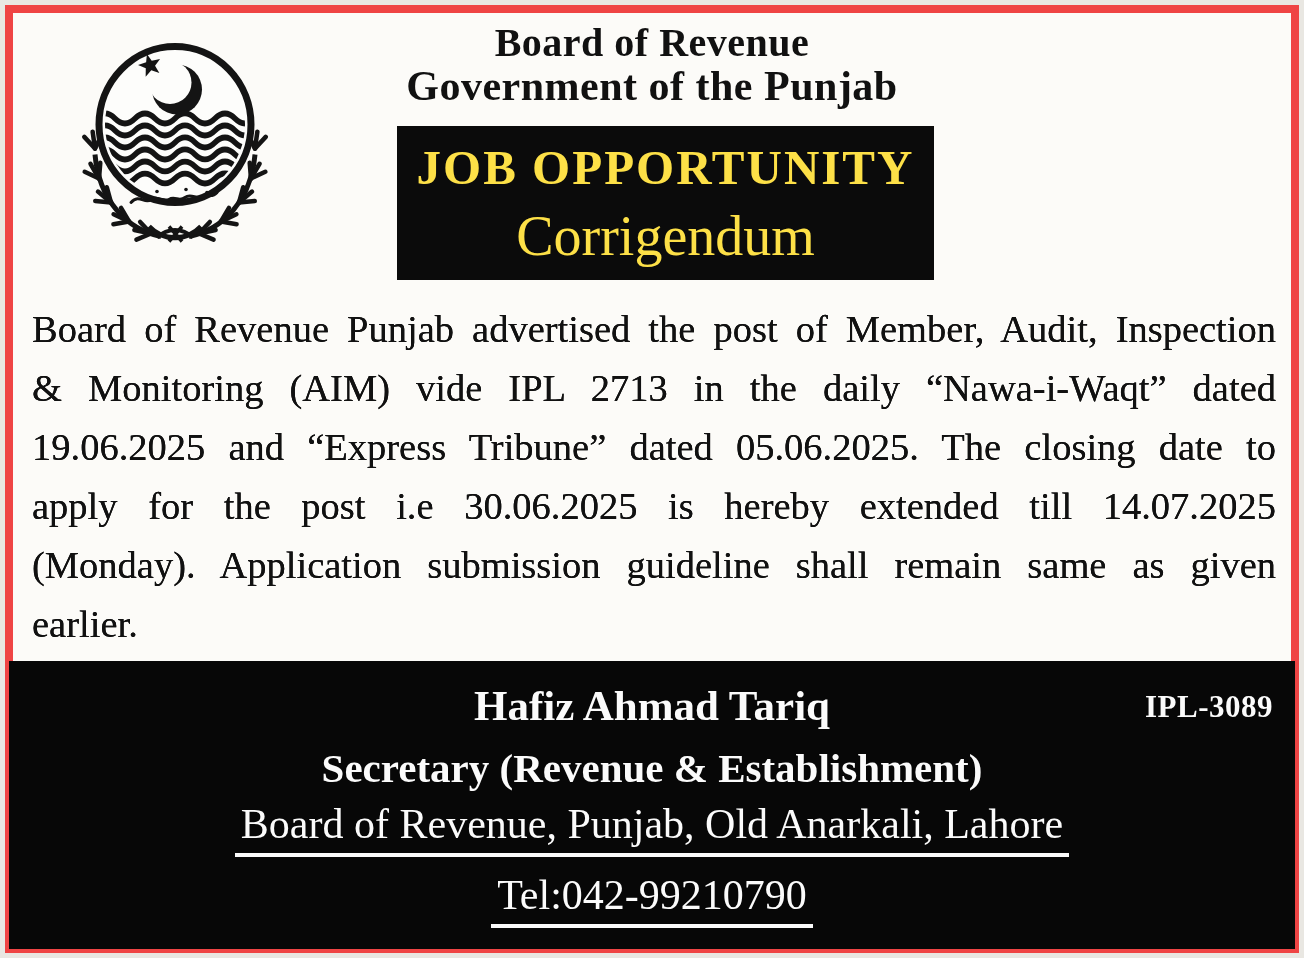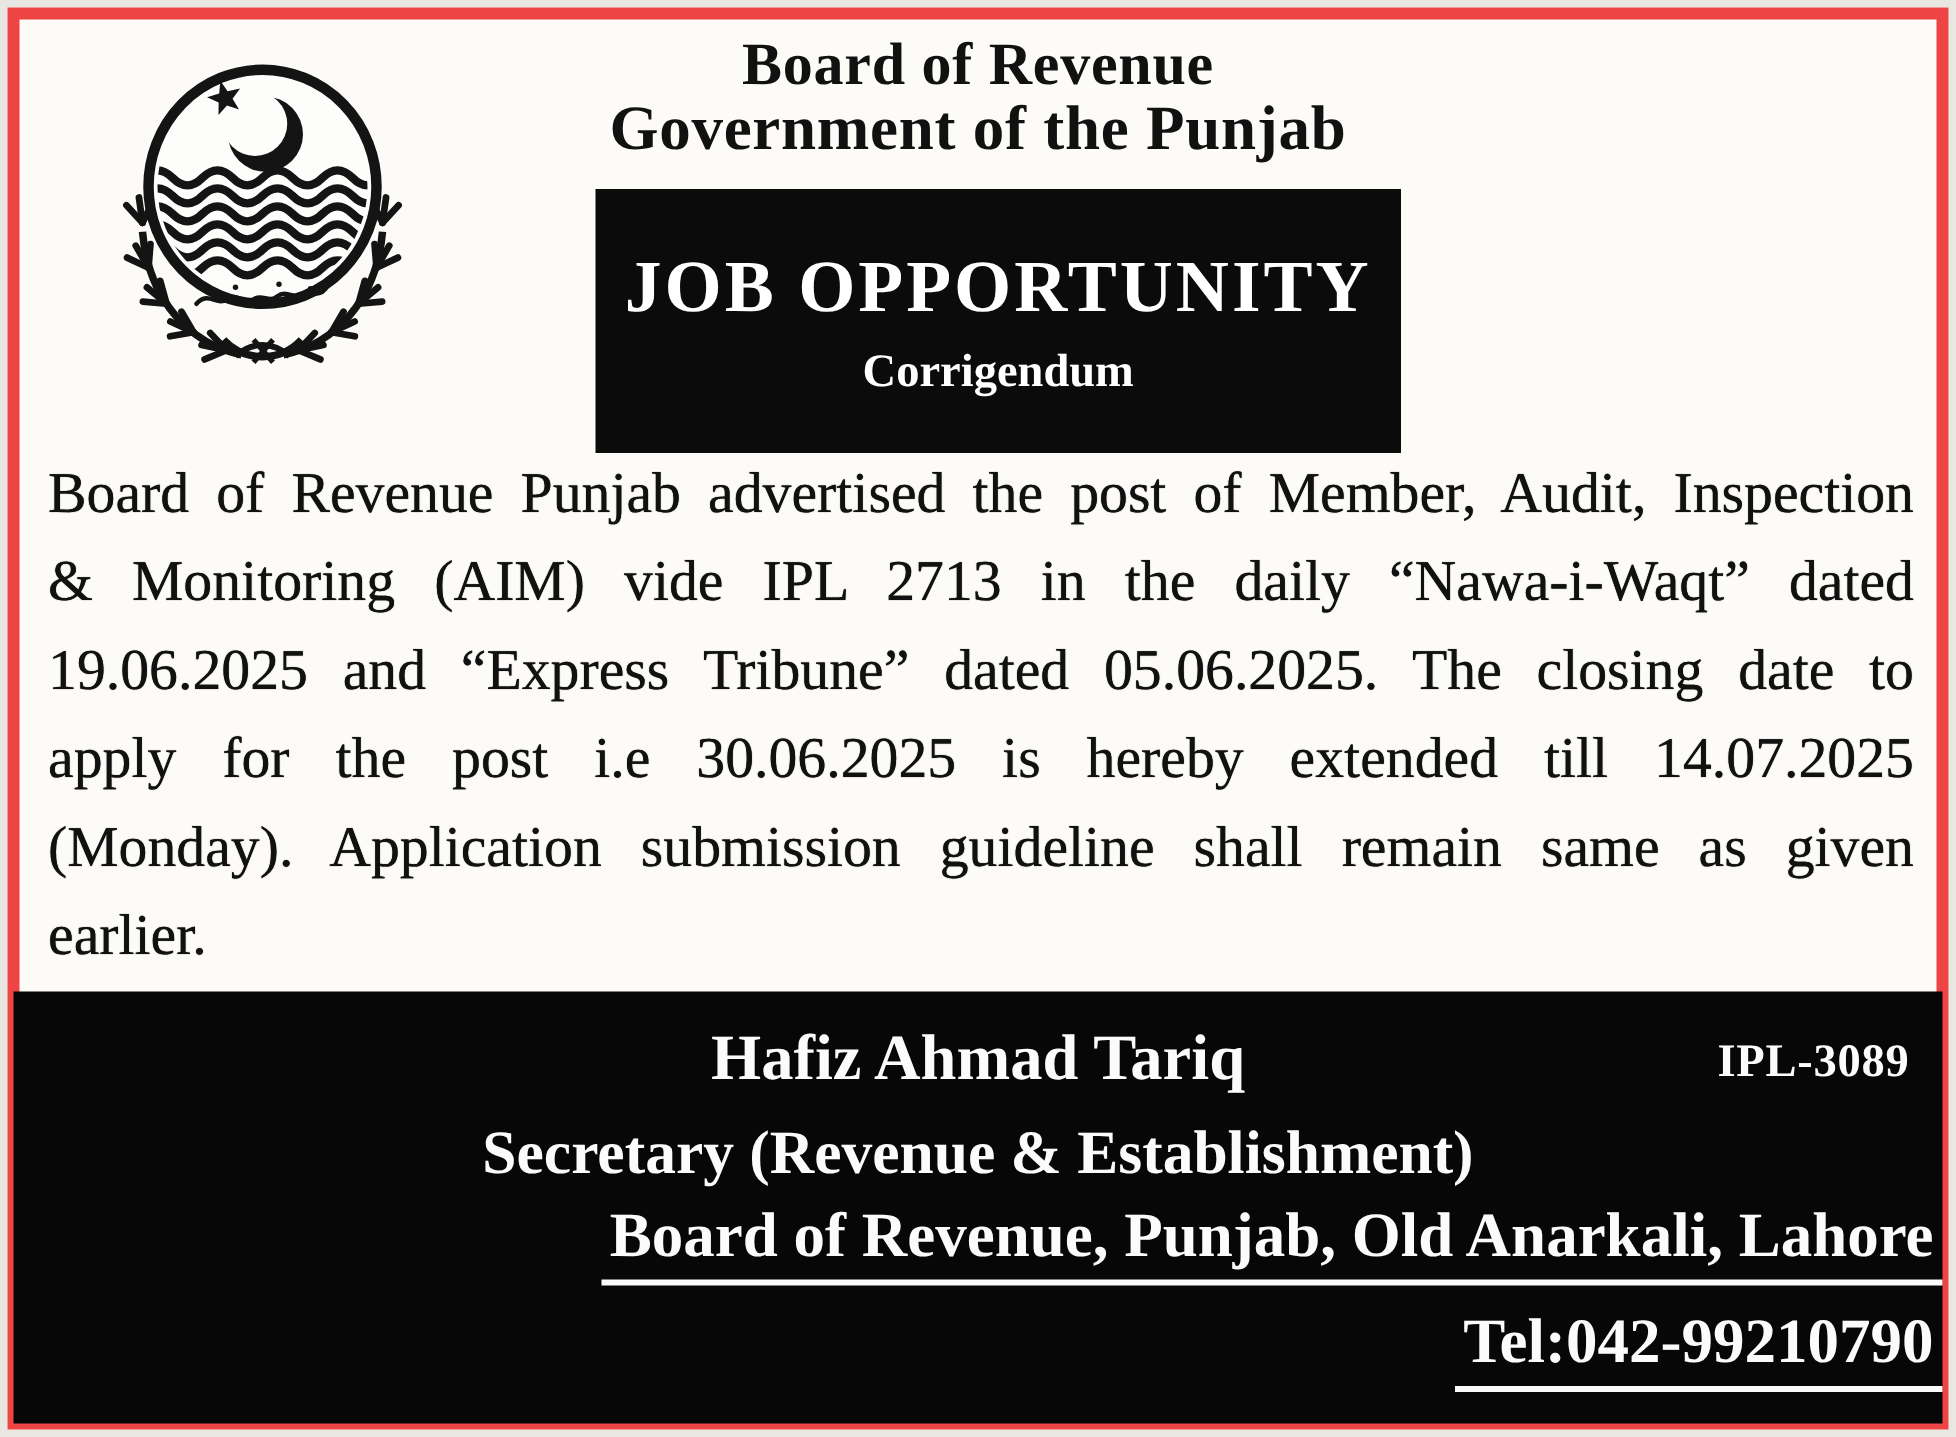--- a/index.html
+++ b/index.html
@@ -16,44 +16,44 @@
   }
   
   .logo{position:absolute;left:52px;top:18px;width:220px;height:215px;}
   .logo svg{width:100%;height:100%;}
   
   .header{position:absolute;left:0;right:0;top:8px;text-align:center;line-height:1.08;}
   .org-name{font-size:40px;font-weight:bold;letter-spacing:.5px;}
   .gov-name{font-size:42px;font-weight:bold;letter-spacing:.5px;}
   
   .banner{
-    position:absolute;left:384px;top:113px;width:537px;height:176px;
-    background:#0b0b0b;color:#ffffff;
+    position:absolute;left:384px;top:113px;width:537px;height:154px;
+    background:#0b0b0b;color:#fde047;
     display:flex;flex-direction:column;align-items:center;justify-content:center;
     gap:16px;
   }
   .banner-title{font-size:49px;font-weight:bold;letter-spacing:2px;line-height:1;}
-  .banner-subtitle{font-size:31px;font-weight:bold;line-height:1;}
+  .banner-subtitle{font-size:56px;font-weight:normal;line-height:1;}
   
   .notice{position:absolute;left:19px;right:15px;top:287px;}
   .notice-line{
     font-size:38.5px;line-height:59px;white-space:normal;
     text-align:justify;text-align-last:justify;
     text-shadow:0 0 .6px #000;
   }
   .notice-line.last{text-align:left;text-align-last:left;}
   
   .footer{
     position:absolute;left:-4px;right:-4px;bottom:-4px;height:288px;
     background:#070707;color:#fbfbfb;text-align:center;
     padding-top:20px;box-sizing:border-box;
   }
   .f-name{font-size:43px;font-weight:bold;line-height:50px;margin-bottom:13px;}
   .f-designation{font-size:41px;font-weight:bold;line-height:48px;margin-bottom:8px;}
-  .f-address,.f-phone{font-size:42px;font-weight:bold;line-height:48px;text-align:right;}
+  .f-address,.f-phone{font-size:42px;font-weight:normal;line-height:48px;}
   .f-underline{display:inline-block;border-bottom:4px solid #fbfbfb;padding:0 6px 5px 6px;}
   .f-address{margin-bottom:14px;}
   .ipl{
     position:absolute;top:28px;right:22px;
     font-size:31px;font-weight:bold;letter-spacing:.5px;
   }
 </style>
 </head>
 <body>
 

